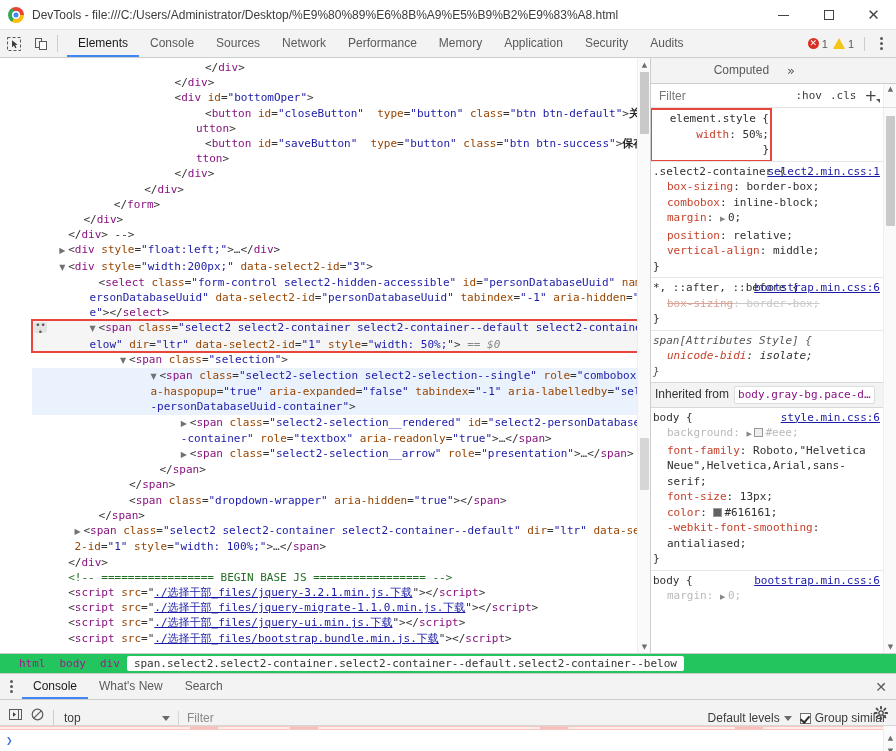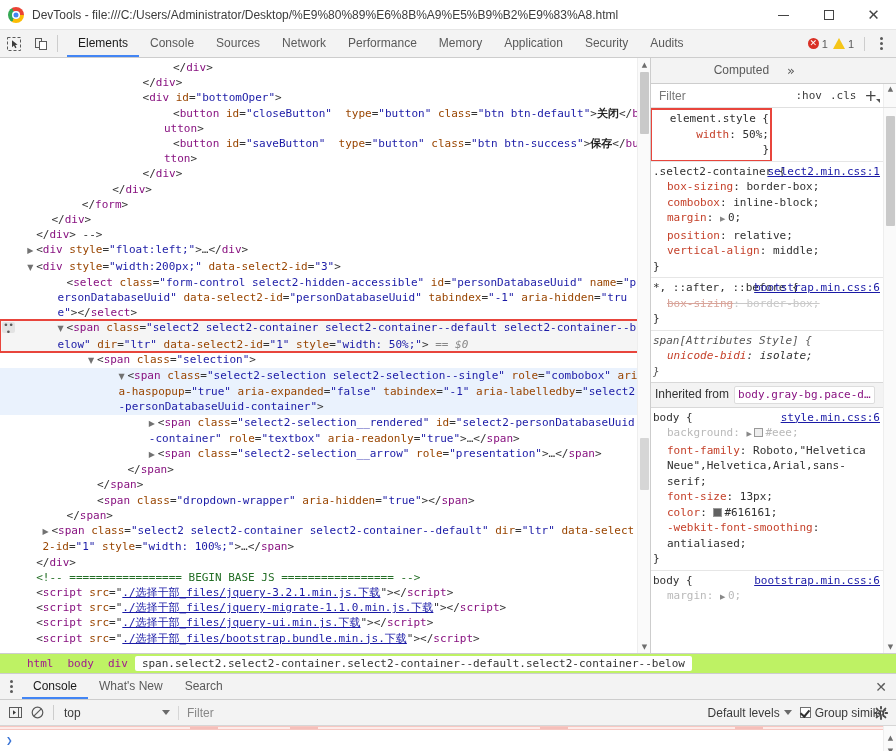--- a/index.html
+++ b/index.html
@@ -138,20 +138,21 @@
   .panes {
     display: flex;
     height: 595px;
     align-items: stretch;
   }
   .pane-dom {
     width: 650px;
     position: relative;
     background: #fff;
     overflow: hidden;
+    padding-left: 32px;
   }
   .pane-split { width: 1px; background: #cdcdcd; }
   .pane-styles {
     flex: 1;
     background: #fff;
     position: relative;
     overflow: hidden;
   }
 
   
@@ -223,26 +224,26 @@
   .vscroll .arrow-up { top: 0; }
   .vscroll .arrow-dn { bottom: 0; }
   .vscroll .thumb {
     position: absolute; left: 2px; width: 9px;
     background: #c9c9c9; border-radius: 1px;
   }
 
   
   .crumbbar {
     height: 20px;
-    background: #bef264;
+    background: #22c55e;
     border-top: 1px solid #cdcdcd;
     display: flex; align-items: center;
     font-family: "DejaVu Sans Mono", monospace;
     font-size: 11px;
-    padding-left: 20px;
+    padding-left: 12px;
     overflow: hidden;
   }
   .crumb {
     padding: 1px 7px;
     color: #a01a8d;
     cursor: pointer;
     white-space: nowrap;
   }
   .crumb.active {
     background: #fff;
@@ -396,21 +397,21 @@
   .dr-close {
     position: absolute; right: 4px; top: 0; bottom: 0;
     width: 22px; display: flex; align-items: center; justify-content: center;
     color: #5a5a5a; font-size: 14px; cursor: pointer;
     font-family: "DejaVu Sans", sans-serif;
   }
   .cons-toolbar {
     height: 26px;
     background: #f3f3f3;
     border-bottom: 1px solid #d6d6d6;
-    display: flex; align-items: center;
+    display: flex; align-items: flex-end;
     position: relative;
     padding-left: 4px;
   }
   .ct-icon {
     width: 22px; height: 22px;
     display: flex; align-items: center; justify-content: center;
     cursor: pointer;
   }
   .ct-sep { width: 1px; height: 15px; background: #cdcdcd; margin: 0 5px; }
   .ctx-select {

